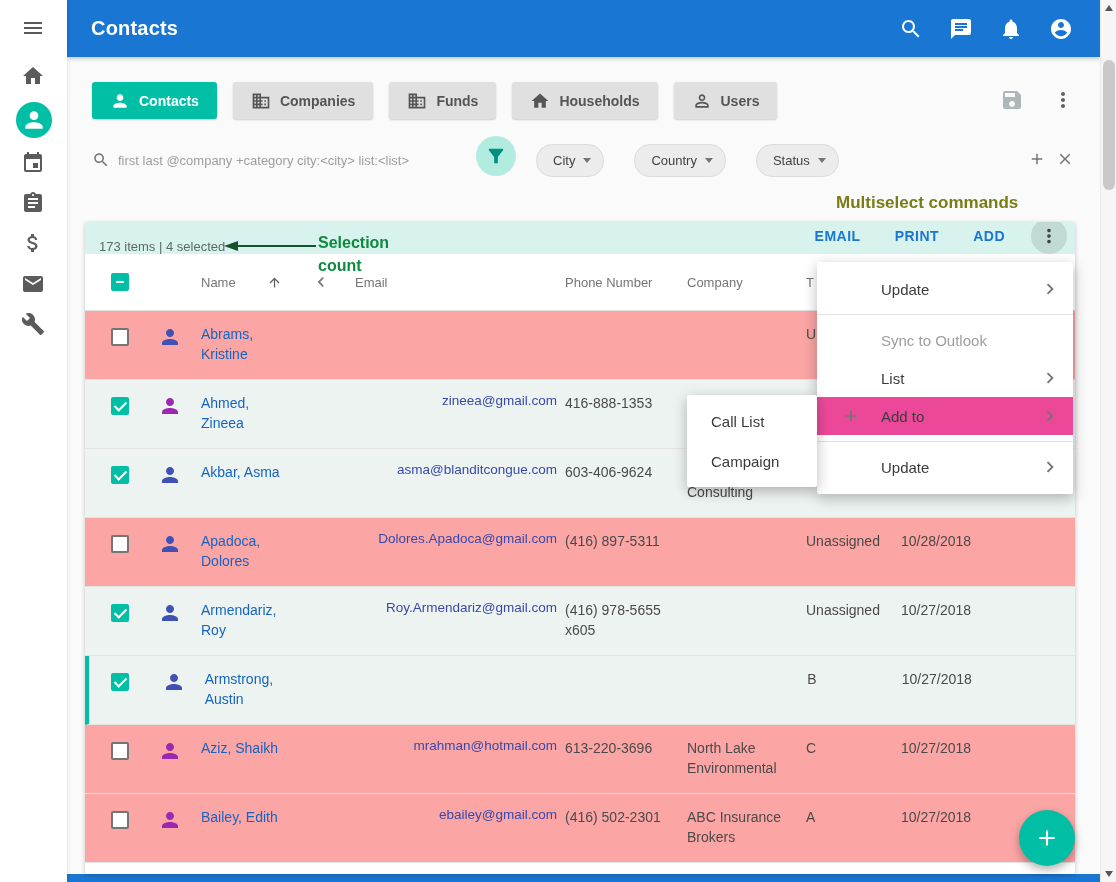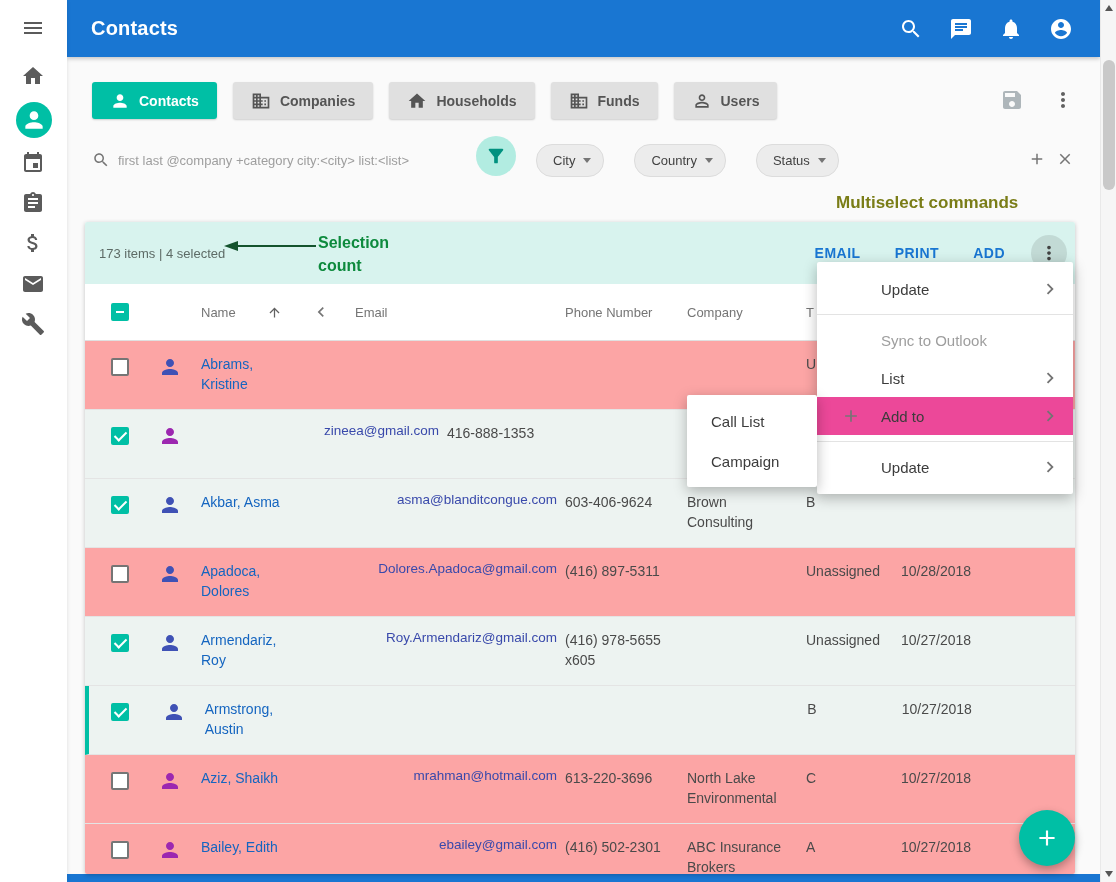--- a/index.html
+++ b/index.html
@@ -55,21 +55,21 @@
   
   .ann-multi{position:absolute;left:836px;top:193px;font-size:17px;font-weight:bold;
     color:#7a7d17;z-index:5;}
   .ann-sel{position:absolute;left:318px;top:231px;font-size:16px;font-weight:bold;
     color:#0d8a3d;line-height:23px;z-index:45;}
   .ann-arrow{position:absolute;left:224px;top:239px;z-index:45;}
 
   
   .card{position:absolute;left:85px;top:222px;width:990px;height:652px;background:#fff;
     border-radius:2px;box-shadow:0 1px 4px rgba(0,0,0,.22);overflow:hidden;z-index:1;}
-  .selection-bar{height:62px;background:#d8f3ee;display:flex;align-items:center;}
+  .selection-bar{height:32px;background:#d8f3ee;display:flex;align-items:flex-end;}
   .sel-summary{font-size:13px;color:#5d6b66;margin-left:14px;}
   .sel-actions{margin-left:auto;display:flex;align-items:center;gap:34px;padding-right:8px;}
   .text-btn{background:none;border:none;font-family:inherit;font-size:14px;font-weight:bold;
     color:#1976d2;letter-spacing:.5px;cursor:pointer;padding:0;}
   .dots-btn{width:36px;height:36px;border-radius:50%;background:rgba(0,0,0,.1);margin-left:-8px;
     display:flex;align-items:center;justify-content:center;color:#424242;cursor:pointer;}
   .dots-btn svg{width:22px;height:22px;}
 
   .thead{height:56px;display:flex;align-items:center;border-bottom:1px solid #e0e0e0;
     font-size:13px;color:#757575;}
@@ -221,29 +221,29 @@
       <span>Contacts</span>
     </div>
     <div class="tab-btn">
       <svg class="ic" viewBox="0 0 24 24">
           <path d="M12 7V3H2v18h20V7H12zM6 19H4v-2h2v2zm0-4H4v-2h2v2zm0-4H4V9h2v2zm0-4H4V5h2v2zm4 12H8v-2h2v2zm0-4H8v-2h2v2zm0-4H8V9h2v2zm0-4H8V5h2v2zm10 12h-8v-2h2v-2h-2v-2h2v-2h-2V9h8v10zm-2-8h-2v2h2v-2zm0 4h-2v2h2v-2z"></path>
         </svg>
       <span>Companies</span>
     </div>
     <div class="tab-btn">
       <svg class="ic" viewBox="0 0 24 24">
+          <path d="M12 7V3H2v18h20V7H12zM6 19H4v-2h2v2zm0-4H4v-2h2v2zm0-4H4V9h2v2zm0-4H4V5h2v2zm4 12H8v-2h2v2zm0-4H8v-2h2v2zm0-4H8V9h2v2zm0-4H8V5h2v2zm10 12h-8v-2h2v-2h-2v-2h2v-2h-2V9h8v10zm-2-8h-2v2h2v-2zm0 4h-2v2h2v-2z"></path>
+        </svg>
+      <span>Funds</span>
+    </div>
+    <div class="tab-btn">
+      <svg class="ic" viewBox="0 0 24 24">
           <path d="M10 20v-6h4v6h5v-8h3L12 3 2 12h3v8z"></path>
         </svg>
       <span>Households</span>
-    </div>
-    <div class="tab-btn">
-      <svg class="ic" viewBox="0 0 24 24">
-          <path d="M12 7V3H2v18h20V7H12zM6 19H4v-2h2v2zm0-4H4v-2h2v2zm0-4H4V9h2v2zm0-4H4V5h2v2zm4 12H8v-2h2v2zm0-4H8v-2h2v2zm0-4H8V9h2v2zm0-4H8V5h2v2zm10 12h-8v-2h2v-2h-2v-2h2v-2h-2V9h8v10zm-2-8h-2v2h2v-2zm0 4h-2v2h2v-2z"></path>
-        </svg>
-      <span>Funds</span>
     </div>
     <div class="tab-btn">
       <svg class="ic" viewBox="0 0 24 24">
           <path d="M12 5.9a2.1 2.1 0 1 1 0 4.2 2.1 2.1 0 0 1 0-4.2m0 9c2.97 0 6.1 1.46 6.1 2.1v1.1H5.9V17c0-.64 3.13-2.1 6.1-2.1M12 4C9.79 4 8 5.79 8 8s1.79 4 4 4 4-1.79 4-4-1.79-4-4-4zm0 9c-2.67 0-8 1.34-8 4v3h16v-3c0-2.66-5.33-4-8-4z"></path>
         </svg>
       <span>Users</span>
     </div>
   </div>
   <span class="icon-abs save-btn">
       <svg class="ic" viewBox="0 0 24 24">
@@ -352,20 +352,21 @@
     <div class="cell c-phone"></div>
     <div class="cell c-company"></div>
     <div class="cell c-tag">U</div>
     <div class="cell c-date"></div>
   </div>
         <div class="row selected">
     <div class="cell c-check"><span class="cb checked"></span></div>
     <div class="cell c-avatar"><span class="avatar" style="color: rgb(156, 39, 176);"><svg class="ic" viewBox="0 0 24 24">
                 <path d="M12 12c2.21 0 4-1.79 4-4s-1.79-4-4-4-4 1.79-4 4 1.79 4 4 4zm0 2c-2.67 0-8 1.34-8 4v2h16v-2c0-2.66-5.33-4-8-4z"></path>
               </svg></span></div>
+    <div class="cell c-name"><span class="name-link">Ahmed, Zineea</span></div>
     <div class="cell c-collapse"></div>
     <div class="cell c-email"><span>zineea@gmail.com</span></div>
     <div class="cell c-phone">416-888-1353</div>
     <div class="cell c-company"></div>
     <div class="cell c-tag"></div>
     <div class="cell c-date"></div>
   </div>
         <div class="row selected">
     <div class="cell c-check"><span class="cb checked"></span></div>
     <div class="cell c-avatar"><span class="avatar" style="color: rgb(63, 81, 181);"><svg class="ic" viewBox="0 0 24 24">

